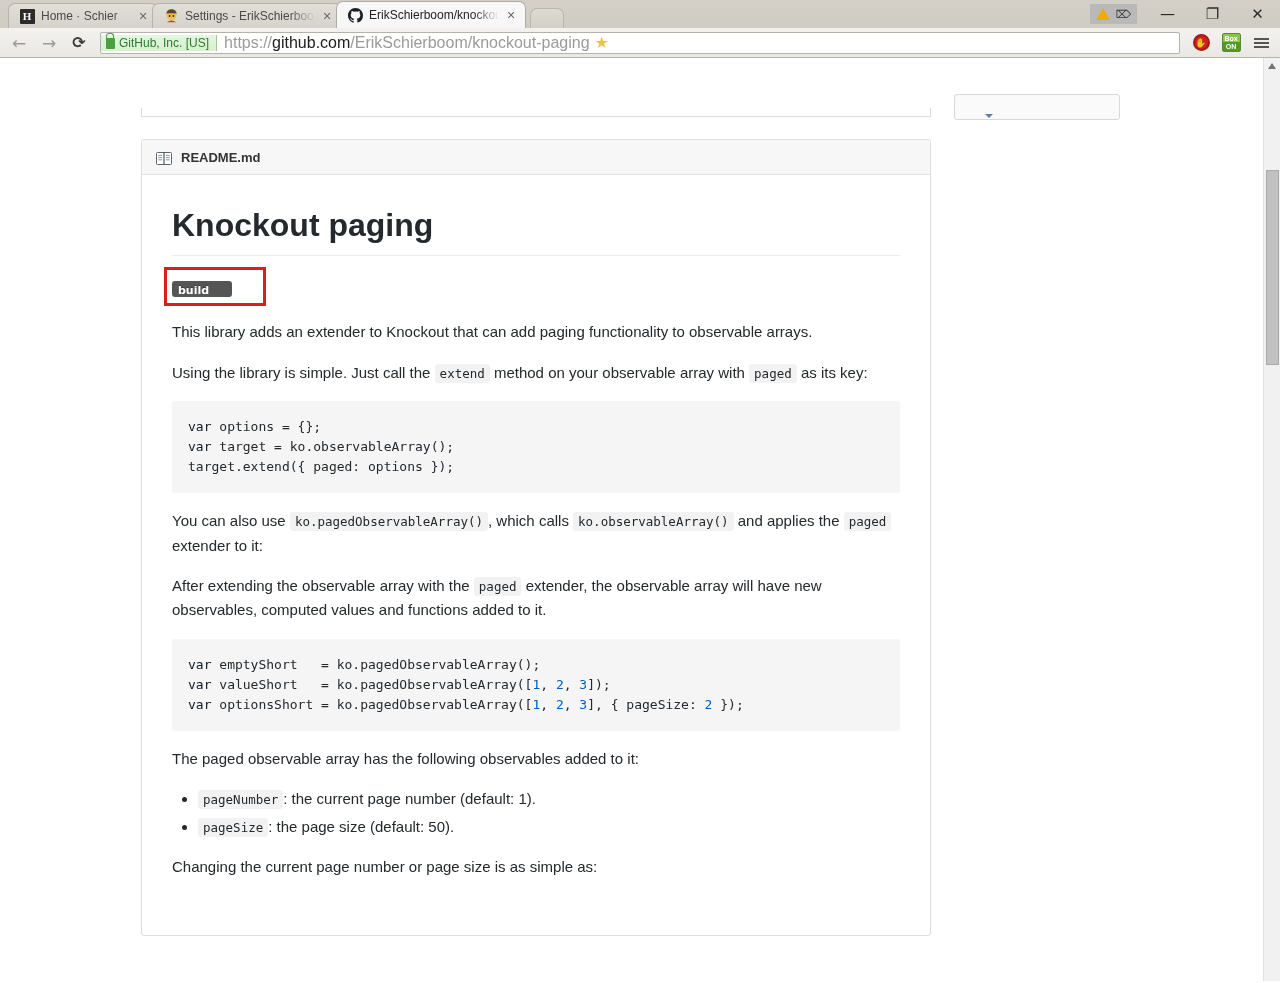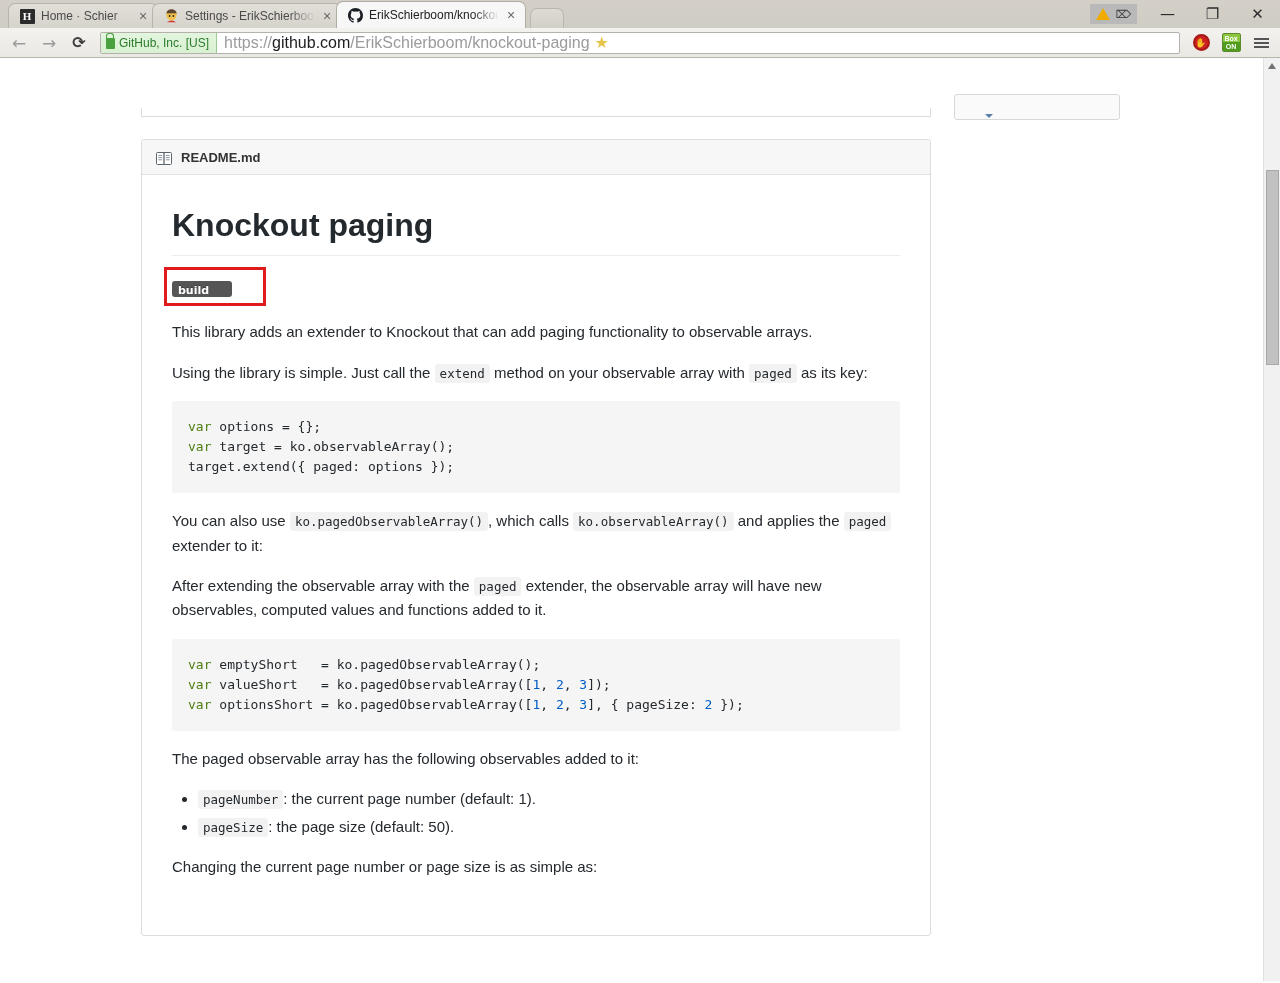--- a/index.html
+++ b/index.html
@@ -142,21 +142,21 @@
     border-radius: 2px;
     display: flex;
     align-items: center;
     padding: 0 2px 0 0;
     margin: 0 4px;
     overflow: hidden;
   }
   .ev-badge {
     display: flex; align-items: center;
     gap: 4px;
-    height: 28px;
+    height: 16px;
     background: linear-gradient(to bottom,#e4f6e0,#d6f0cf);
     border-right: 1px solid #9dcb93;
     padding: 0 7px 0 5px;
     font-size: 12px;
     color: #2d7a2d;
     white-space: nowrap;
   }
   .lock {
     width: 9px; height: 11px;
     position: relative;
@@ -347,21 +347,21 @@
     background: #f5f5f5;
     border-radius: 3px;
     padding: 16px;
     margin: 0 0 16px 0;
     overflow: hidden;
     font-family: "DejaVu Sans Mono", monospace;
     font-size: 13px;
     line-height: 1.55;
     color: #24292e;
   }
-  .kw { color: #4d7c0f; }
+  .kw { color: #0f172a; }
   .num { color: #005cc5; }
   ul.obs-list {
     margin: 0 0 16px 0;
     padding-left: 26px;
   }
   ul.obs-list li { margin-bottom: 3px; }
 
   
   .scrollbar {
     position: absolute;

